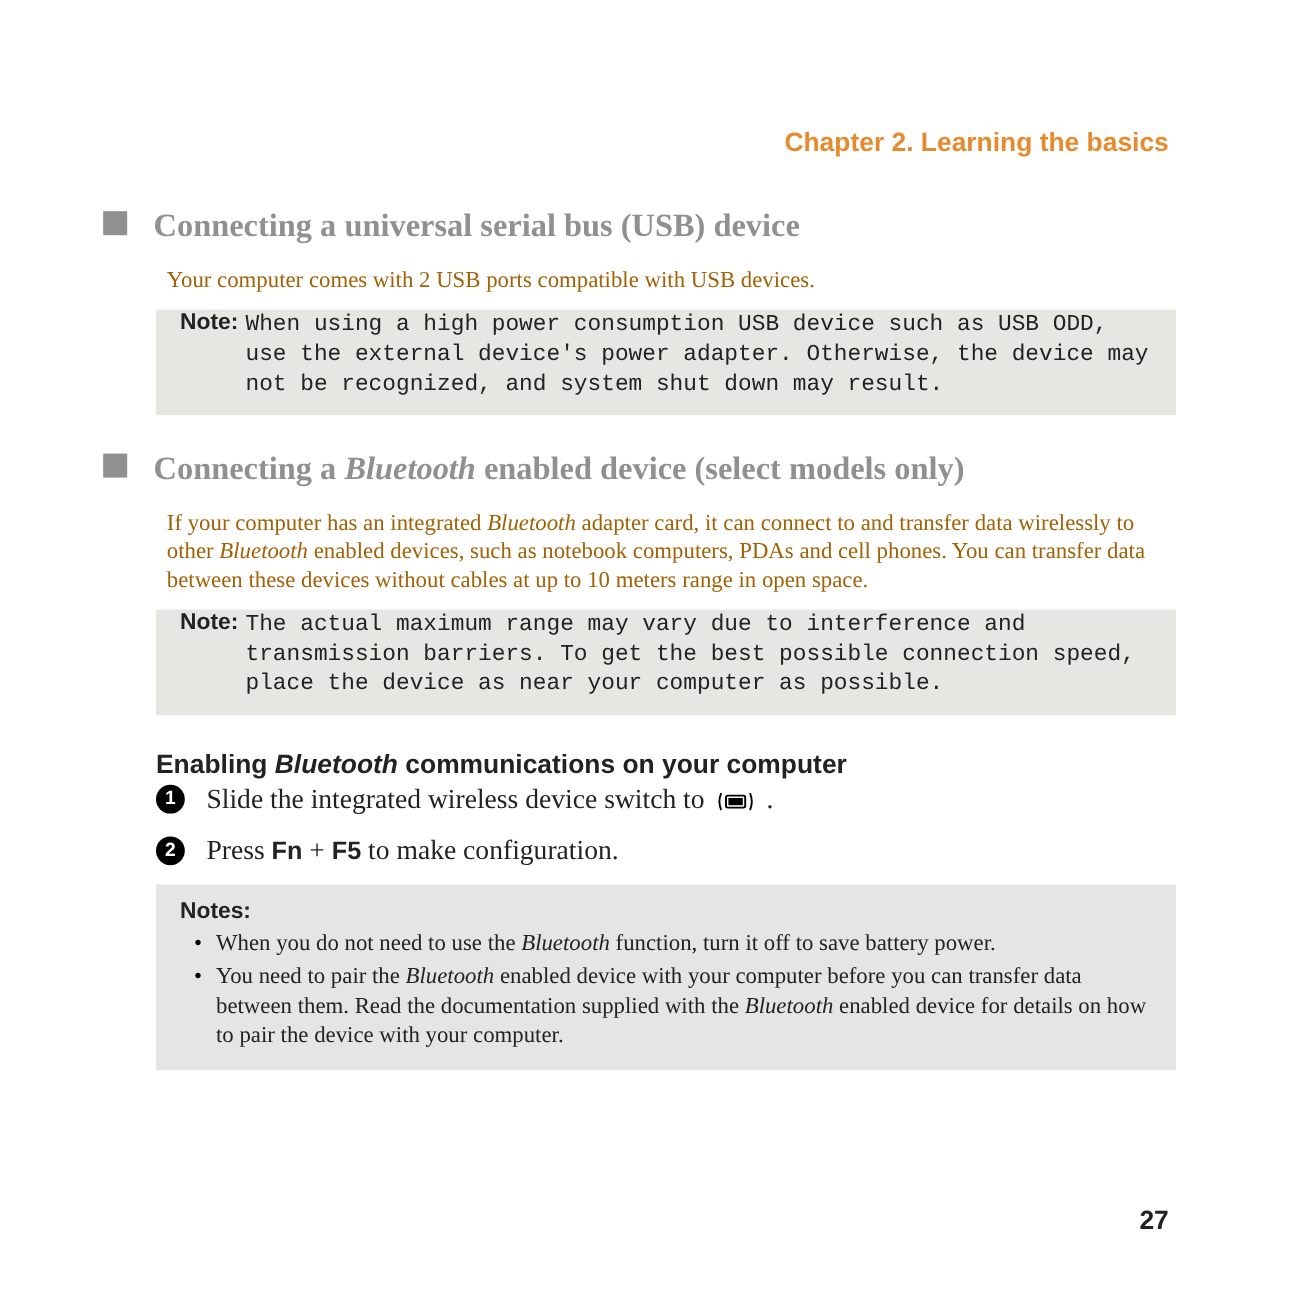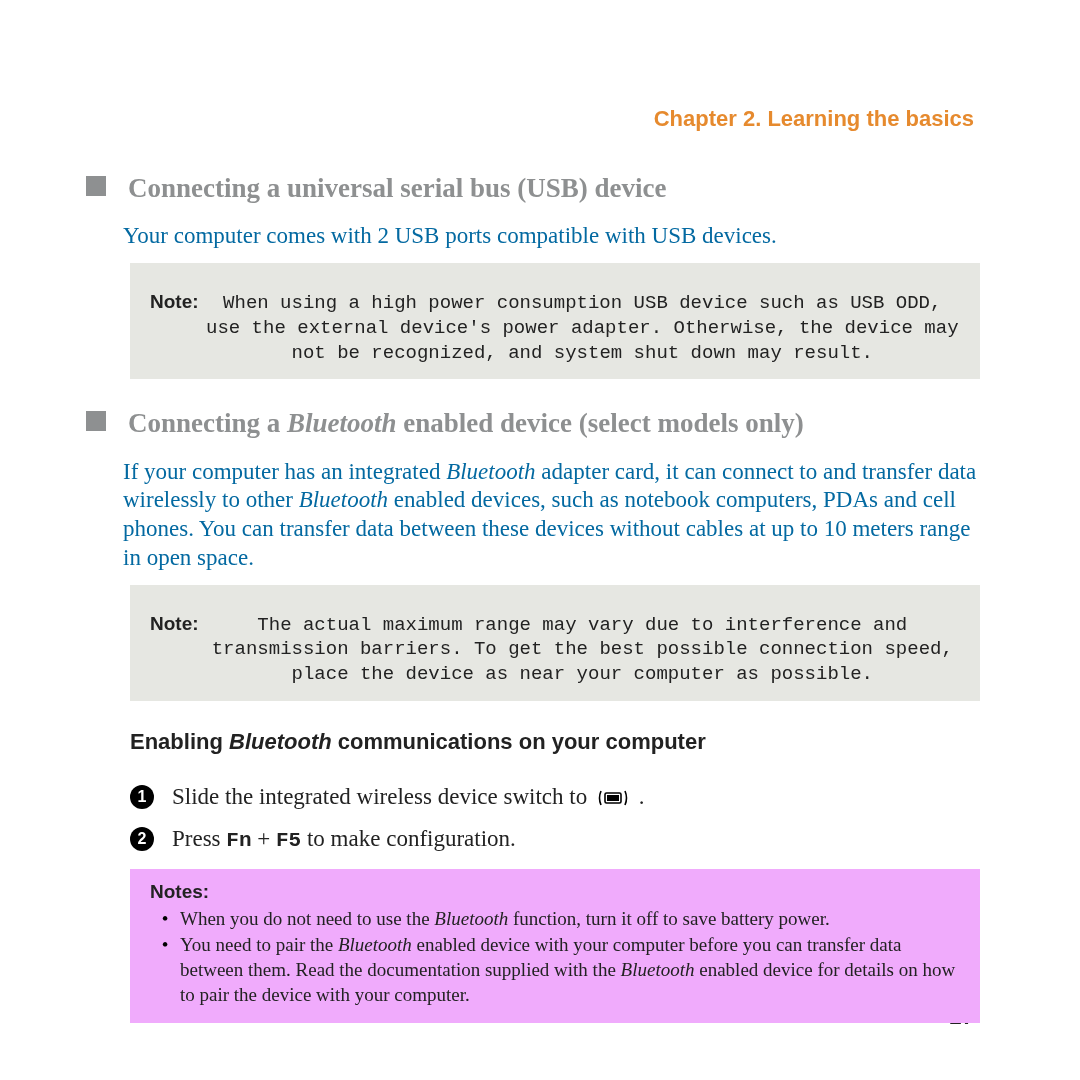--- a/index.html
+++ b/index.html
@@ -26,33 +26,32 @@
   }
   .section-title {
     font-family: Liberation Serif, serif;
     font-weight: bold;
     color: #8e9091;
     font-size: 27px;
     line-height: 1.2;
   }
   .section-title .it { font-style: italic; }
   .body-text {
-    font-size: 23px;
-    color: #0369a1;
-    margin-left: 23px;
+    font-size: 19px;
+    color: #a16207;
+    margin-left: 39px;
     line-height: 1.25;
     margin-bottom: 12px;
   }
   .body-text .it { font-style: italic; }
   .note-box {
     background: #e6e7e2;
     margin-left: 30px;
-    padding: 28px 20px 14px 20px;
+    padding: 0 20px 14px 20px;
     margin-bottom: 28px;
-    text-align: center;
   }
   .note-row { display: flex; align-items: flex-start; }
   .note-label {
     font-family: Arial, Helvetica, sans-serif;
     font-weight: bold;
     font-size: 19px;
     color: #222;
     margin-right: 6px;
     flex-shrink: 0;
   }
@@ -61,21 +60,21 @@
     line-height: 1.3;
     color: #222;
     font-family: Liberation Mono, monospace;
   }
   .sub-heading {
     font-family: Arial, Helvetica, sans-serif;
     font-weight: bold;
     font-size: 22px;
     color: #222;
     margin-left: 30px;
-    margin-bottom: 28px;
+    margin-bottom: 2px;
     margin-top: 8px;
   }
   .sub-heading .it { font-style: italic; }
   .step-row {
     display: flex;
     align-items: flex-start;
     margin-left: 30px;
     margin-bottom: 14px;
   }
   .step-num {
@@ -91,29 +90,29 @@
     justify-content: center;
     margin-right: 18px;
     flex-shrink: 0;
     margin-top: 2px;
   }
   .step-text {
     font-size: 23px;
     color: #222;
     line-height: 1.25;
   }
-  .step-text .bold { font-weight: bold; font-family: Liberation Mono, monospace; font-size: 21px; }
+  .step-text .bold { font-weight: bold; font-family: Liberation Sans, sans-serif; font-size: 21px; }
   .wireless-icon {
     display: inline-flex;
     align-items: center;
     vertical-align: middle;
     margin: 0 4px;
   }
   .notes-box {
-    background: #f0abfc;
+    background: #e5e5e5;
     margin-left: 30px;
     padding: 12px 20px 16px 20px;
     margin-bottom: 40px;
     margin-top: 10px;
   }
   .notes-label {
     font-family: Arial, Helvetica, sans-serif;
     font-weight: bold;
     font-size: 19px;
     color: #222;

